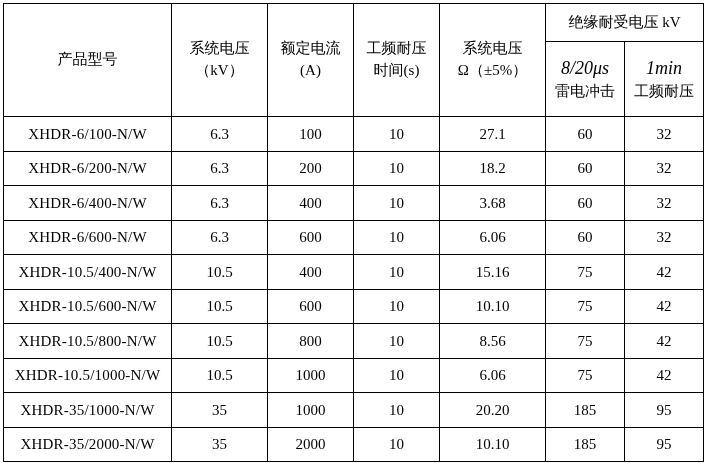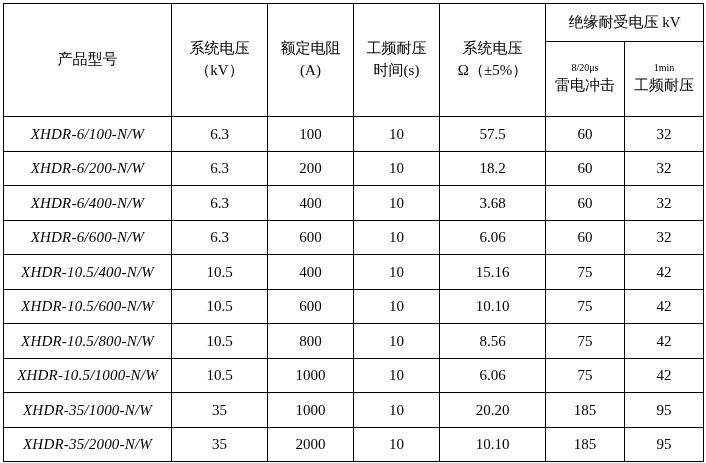--- a/index.html
+++ b/index.html
@@ -47,28 +47,28 @@
   .head-group {
     height: 28px;
   }
   tbody td {
     height: 33.5px;
     font-size: 15px;
   }
   .model {
     font-size: 15px;
     letter-spacing: 0.2px;
-    font-style: italic;
   }
   .two-line {
     display: block;
     line-height: 1.45;
   }
   .small-unit {
-    font-size: 10px;
+    font-size: 18px;
+    font-style: italic;
   }
   col.c-model { width: 168px; }
   col.c-volt  { width: 96px; }
   col.c-curr  { width: 86px; }
   col.c-time  { width: 86px; }
   col.c-res   { width: 106px; }
   col.c-imp   { width: 79px; }
   col.c-pf    { width: 79px; }
 </style>
 </head>
@@ -88,21 +88,21 @@
     <thead>
       <tr>
         <th class="head-tall" rowspan="2">
           <span class="two-line">产品型号</span>
         </th>
         <th class="head-tall" rowspan="2">
           <span class="two-line">系统电压</span>
           <span class="two-line">（kV）</span>
         </th>
         <th class="head-tall" rowspan="2">
-          <span class="two-line">额定电阻</span>
+          <span class="two-line">额定电流</span>
           <span class="two-line">(A)</span>
         </th>
         <th class="head-tall" rowspan="2">
           <span class="two-line">工频耐压</span>
           <span class="two-line">时间(s)</span>
         </th>
         <th class="head-tall" rowspan="2">
           <span class="two-line">系统电压</span>
           <span class="two-line">Ω（±5%）</span>
         </th>
@@ -118,21 +118,21 @@
           <span class="two-line">工频耐压</span>
         </th>
       </tr>
     </thead>
     <tbody>
       <tr>
         <td class="model">XHDR-6/100-N/W</td>
         <td>6.3</td>
         <td>100</td>
         <td>10</td>
-        <td>57.5</td>
+        <td>27.1</td>
         <td>60</td>
         <td>32</td>
       </tr>
       <tr>
         <td class="model">XHDR-6/200-N/W</td>
         <td>6.3</td>
         <td>200</td>
         <td>10</td>
         <td>18.2</td>
         <td>60</td>

